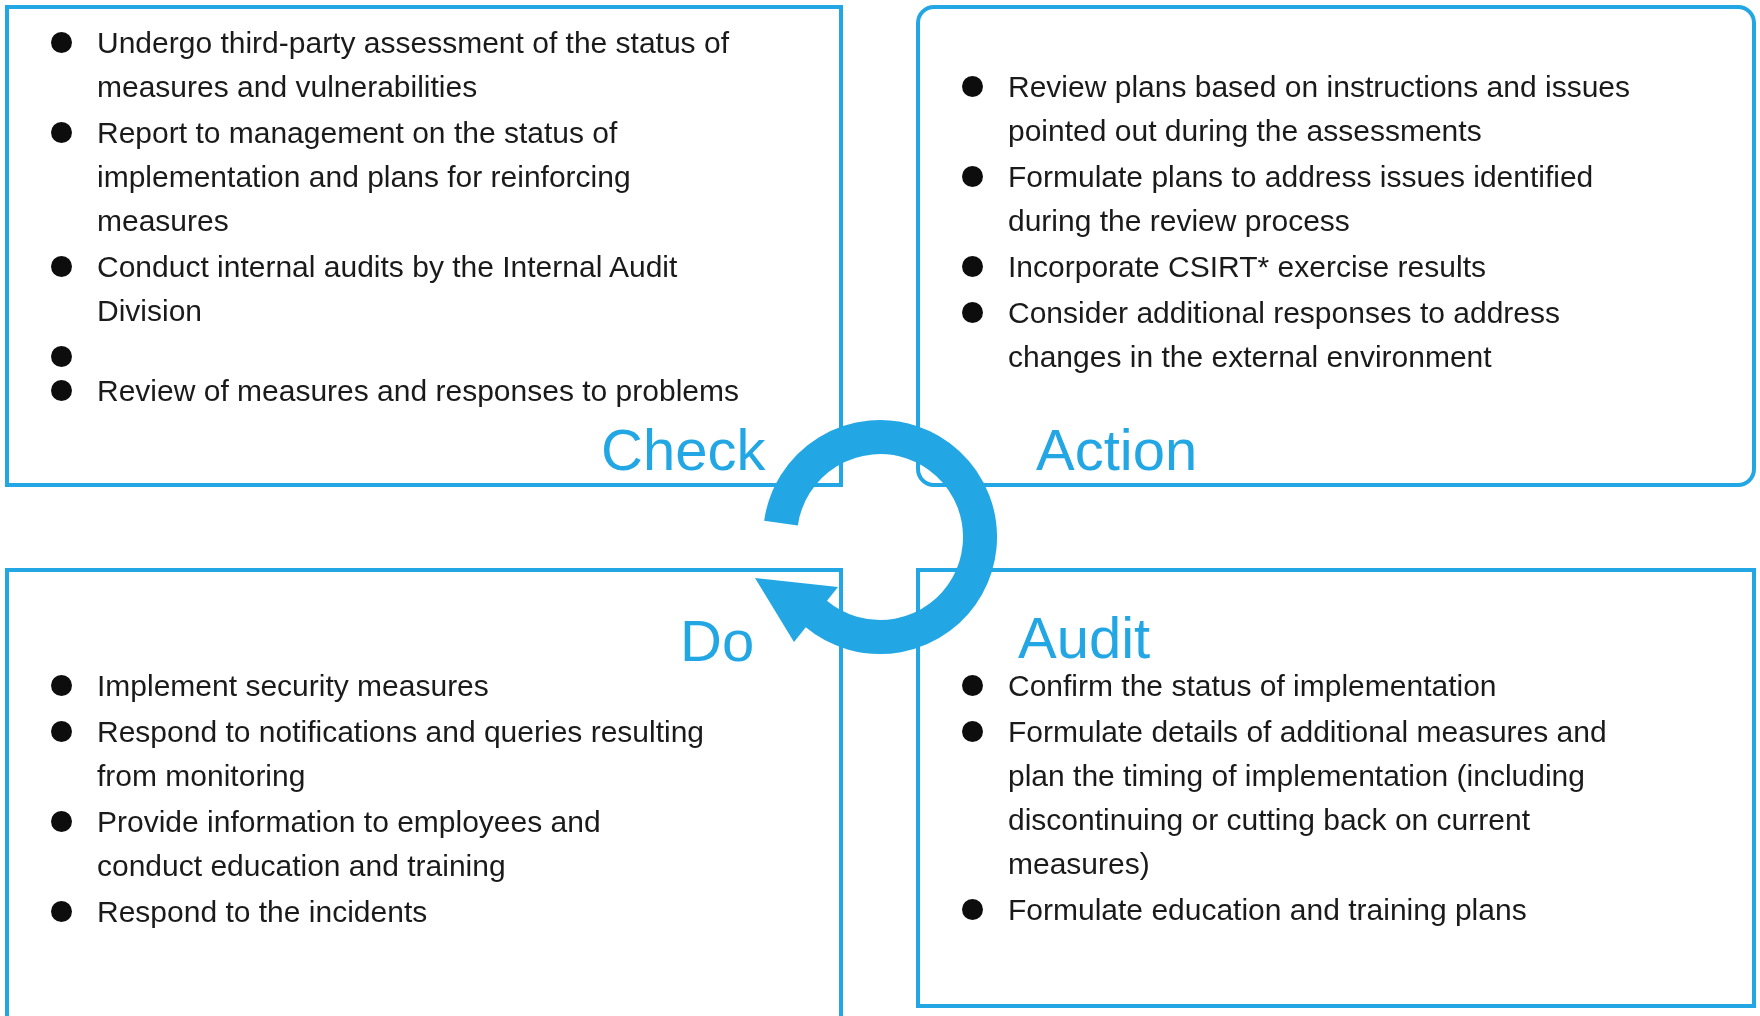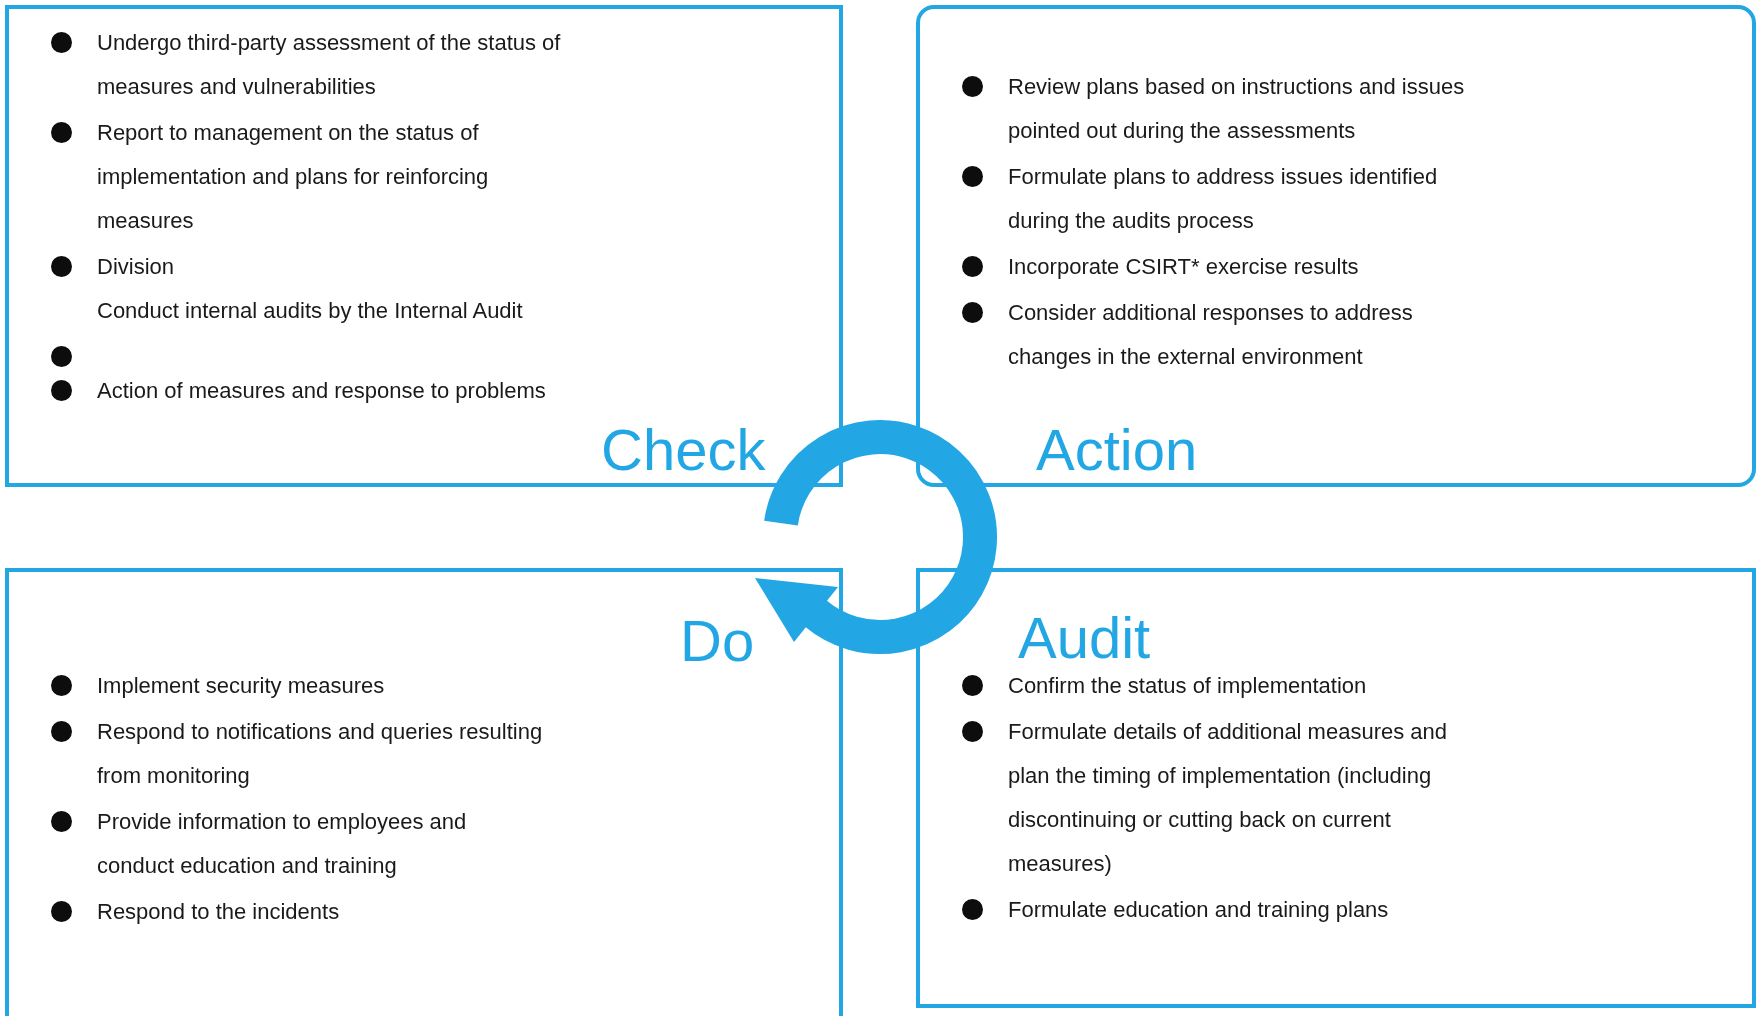--- a/index.html
+++ b/index.html
@@ -17,21 +17,21 @@
     box-sizing:border-box;
   }
   #box-check {left:5px;  top:5px;   width:838px; height:482px;}
   #box-action{left:916px;top:5px;   width:840px; height:482px;border-radius:18px;}
   #box-do    {left:5px;  top:568px; width:838px; height:468px;}
   #box-plan  {left:916px;top:568px; width:840px; height:440px;}
 
   .items{
     list-style:none;margin:0;
     padding:12px 18px 0 42px;
-    font-size:22px;line-height:44px;
+    font-size:30px;line-height:44px;
     color:#1a1a1a;
   }
   #box-action .items{padding-top:56px;}
   #box-do .items, #box-plan .items{padding-top:92px;}
 
   .bullet-item{display:flex;margin:0 0 2px 0;}
   .bullet-dot{
     flex:0 0 auto;
     width:21px;height:21px;border-radius:50%;
     background:#0d0d0d;
@@ -71,50 +71,50 @@
           <span class="bullet-dot"></span>
           <div class="bullet-text">
             <div>Report to management on the status of</div>
             <div>implementation and plans for reinforcing</div>
             <div>measures</div>
           </div>
         </li>
         <li class="bullet-item">
           <span class="bullet-dot"></span>
           <div class="bullet-text">
+            <div>Conduct internal audits by the Internal Audit</div>
             <div>Division</div>
-            <div>Conduct internal audits by the Internal Audit</div>
           </div>
         </li>
         <li class="bullet-item">
           <span class="bullet-dot"></span>
         </li>
         <li class="bullet-item">
           <span class="bullet-dot"></span>
           <div class="bullet-text">
-            <div>Action of measures and response to problems</div>
+            <div>Review of measures and responses to problems</div>
           </div>
         </li>
       </ul>
   </section>
 
   <section class="quad" id="box-action">
     <ul class="items">
         <li class="bullet-item">
           <span class="bullet-dot"></span>
           <div class="bullet-text">
             <div>Review plans based on instructions and issues</div>
             <div>pointed out during the assessments</div>
           </div>
         </li>
         <li class="bullet-item">
           <span class="bullet-dot"></span>
           <div class="bullet-text">
             <div>Formulate plans to address issues identified</div>
-            <div>during the audits process</div>
+            <div>during the review process</div>
           </div>
         </li>
         <li class="bullet-item">
           <span class="bullet-dot"></span>
           <div class="bullet-text">
             <div>Incorporate CSIRT* exercise results</div>
           </div>
         </li>
         <li class="bullet-item">
           <span class="bullet-dot"></span>

